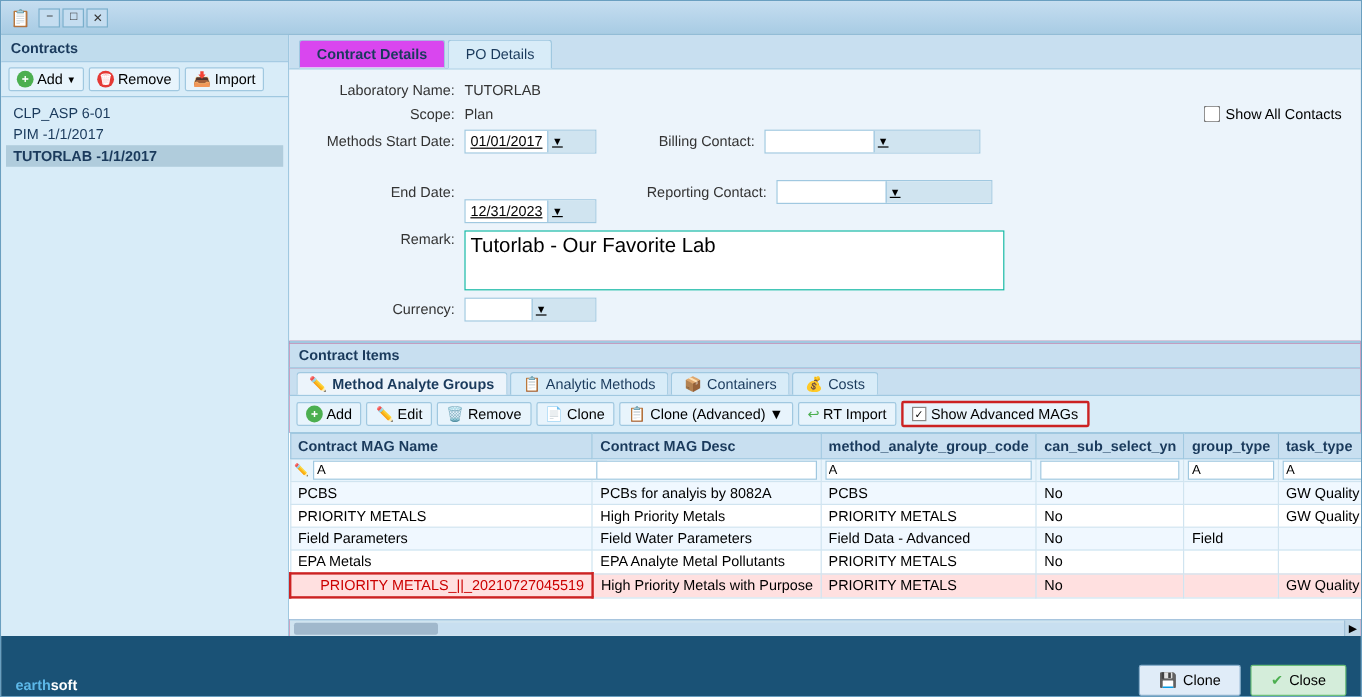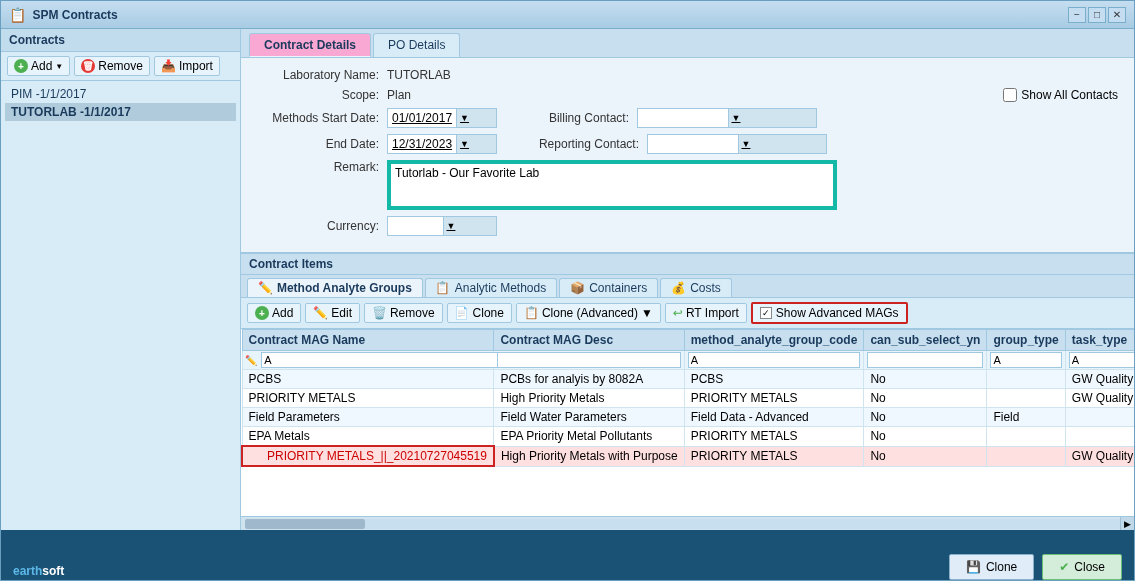--- a/index.html
+++ b/index.html
@@ -26,31 +26,31 @@
     .left-panel-list { flex: 1; overflow-y: auto; padding: 4px; }
     .list-item { padding: 2px 6px; cursor: pointer; color: #1a3a5c; }
     .list-item.bold { font-weight: bold; }
     .list-item.selected { background: #b0ccdc; font-weight: bold; }
 
     
     .main-content { flex: 1; display: flex; flex-direction: column; overflow: hidden; }
 
     .tabs-row { display: flex; background: #c8dff0; border-bottom: 1px solid #a0c8e0; padding-top: 4px; padding-left: 8px; gap: 2px; }
     .tab { padding: 4px 14px; background: #d8ecf8; border: 1px solid #a0c8e0; border-bottom: none; cursor: pointer; border-radius: 3px 3px 0 0; color: #1a3a5c; }
-    .tab.active { background: #f9a8d4; font-weight: bold; border-bottom: 1px solid #ecf4fb; }
+    .tab.active { background: #d946ef; font-weight: bold; border-bottom: 1px solid #ecf4fb; }
 
     .contract-details { padding: 10px 16px; background: #ecf4fb; }
     .form-row { display: flex; align-items: center; margin-bottom: 6px; }
     .form-label { width: 130px; text-align: right; padding-right: 8px; color: #333; font-size: 12px; }
     .form-value { color: #333; font-size: 12px; }
     .select-box { display: flex; align-items: center; border: 1px solid #a0c8e0; background: white; height: 20px; min-width: 90px; text-decoration: underline; }
     .select-box span { flex: 1; padding: 0 4px; }
     .select-box .arrow { padding: 0 3px; background: #d0e4f0; height: 100%; display: flex; align-items: center; border-left: 1px solid #a0c8e0; font-size: 9px; }
     .checkbox-row { display: flex; align-items: center; gap: 4px; margin-left: 20px; }
-    .form-textarea { border: 4px solid #14b8a6; background: white; width: 450px; height: 50px; padding: 2px 4px; font-size: 12px; resize: none; }
+    .form-textarea { border: 1px solid #14b8a6; background: white; width: 450px; height: 50px; padding: 2px 4px; font-size: 17px; resize: none; }
 
     
     .contract-items-panel { flex: 1; display: flex; flex-direction: column; background: #be185d; border-top: 2px solid #a0c8e0; overflow: hidden; }
     .contract-items-header { padding: 3px 8px; background: #c8dff0; border-bottom: 1px solid #a0c8e0; font-weight: bold; color: #1a3a5c; }
     .items-tabs-row { display: flex; background: #c8dff0; padding: 3px 6px 0 6px; gap: 2px; border-bottom: 1px solid #a0c8e0; }
     .items-tab { padding: 2px 10px; background: #d8ecf8; border: 1px solid #a0c8e0; border-bottom: none; cursor: pointer; border-radius: 3px 3px 0 0; color: #1a3a5c; display: flex; align-items: center; gap: 4px; }
     .items-tab.active { background: #ecf4fb; font-weight: bold; }
     .items-toolbar { display: flex; align-items: center; padding: 4px 6px; gap: 4px; background: #d8ecf8; border-bottom: 1px solid #a0c8e0; flex-wrap: wrap; }
     .items-toolbar-btn { display: flex; align-items: center; gap: 3px; padding: 2px 7px; background: #e8f4fc; border: 1px solid #a0c8e0; cursor: pointer; border-radius: 2px; }
     .show-advanced-btn { border: 2px solid #cc2222; background: #e8f4fc; display: flex; align-items: center; gap: 4px; padding: 2px 7px; cursor: pointer; border-radius: 2px; }
@@ -75,21 +75,20 @@
     .footer-btn { display: flex; align-items: center; gap: 5px; padding: 5px 16px; background: #e0ecf8; border: 1px solid #8ab0cc; cursor: pointer; border-radius: 2px; font-size: 12px; }
     .footer-btn-green { background: #d4edda; border-color: #6abf79; }
   </style>
 </head>
 <body>
 
 <div class="window">
 
   <div class="title-bar">
     <span style="font-size:14px;">📋</span>
-    <span class="title-bar-text">SPM Contracts</span>
     <div class="title-bar-buttons">
       <div class="title-btn">−</div>
       <div class="title-btn">□</div>
       <div class="title-btn">✕</div>
     </div>
   </div>
 
   <div class="window-body">
 
     <div class="left-panel">
@@ -103,20 +102,21 @@
         <div class="toolbar-btn">
           <span class="icon-circle icon-red" style="font-size:9px;">🗑</span>
           <span>Remove</span>
         </div>
         <div class="toolbar-btn">
           <span style="color:#1e88e5; font-size:12px;">📥</span>
           <span>Import</span>
         </div>
       </div>
       <div class="left-panel-list">
+        <div class="list-item">CLP_ASP 6-01</div>
         <div class="list-item">PIM -1/1/2017</div>
         <div class="list-item selected bold">TUTORLAB -1/1/2017</div>
       </div>
     </div>
 
     <div class="main-content">
 
       <div class="tabs-row">
         <div class="tab active">Contract Details</div>
         <div class="tab">PO Details</div>
@@ -144,21 +144,21 @@
           </div>
           <span style="width:30px;"></span>
           <span class="form-label" style="width:110px;">Billing Contact:</span>
           <div class="select-box" style="width:180px;">
             <span></span>
             <span class="arrow">▼</span>
           </div>
         </div>
         <div class="form-row">
           <span class="form-label">End Date:</span>
-          <div class="select-box" style="width:110px;">
+          <div class="select-box" style="width:110px;margin-top:32px;">
             <span>12/31/2023</span>
             <span class="arrow">▼</span>
           </div>
           <span style="width:30px;"></span>
           <span class="form-label" style="width:120px;">Reporting Contact:</span>
           <div class="select-box" style="width:180px;">
             <span></span>
             <span class="arrow">▼</span>
           </div>
         </div>
@@ -274,21 +274,21 @@
                 <td>Field Parameters</td>
                 <td>Field Water Parameters</td>
                 <td>Field Data - Advanced</td>
                 <td>No</td>
                 <td>Field</td>
                 <td></td>
                 <td></td>
               </tr>
               <tr>
                 <td>EPA Metals</td>
-                <td>EPA Priority Metal Pollutants</td>
+                <td>EPA Analyte Metal Pollutants</td>
                 <td>PRIORITY METALS</td>
                 <td>No</td>
                 <td></td>
                 <td></td>
                 <td></td>
               </tr>
               <tr class="selected-row">
                 <td style="border: 2px solid #cc2222; color:#cc0000; font-weight:500;padding-left:24px;">PRIORITY METALS_||_20210727045519</td>
                 <td>High Priority Metals with Purpose</td>
                 <td>PRIORITY METALS</td>

